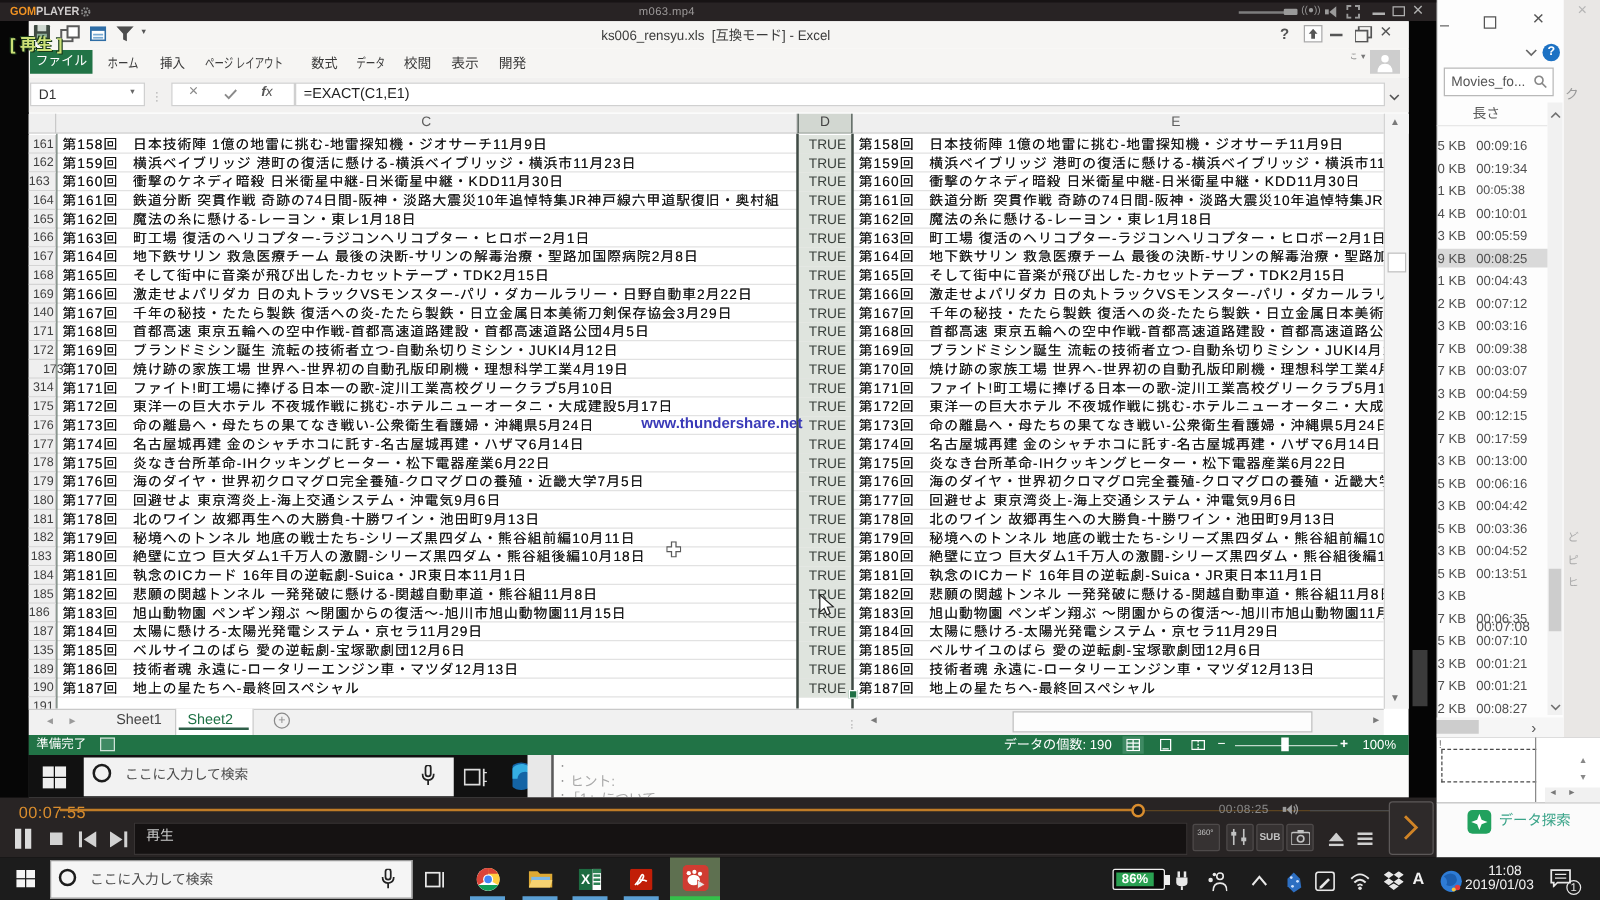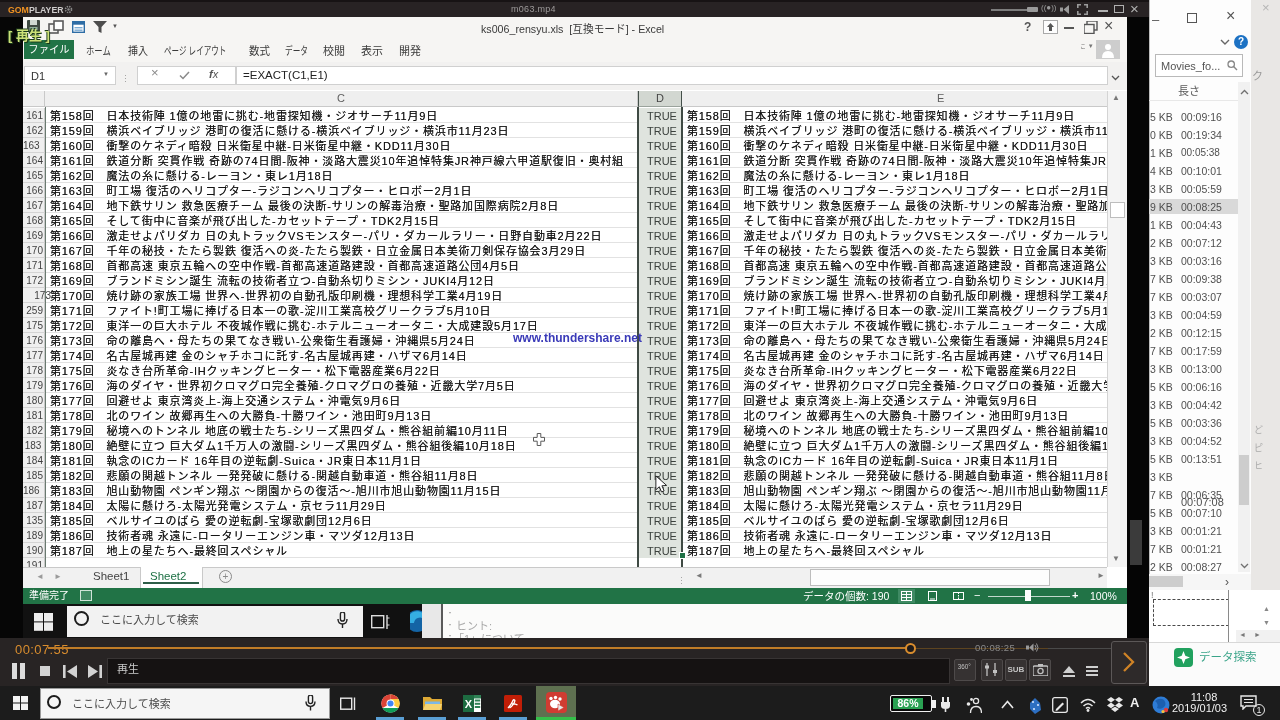--- a/index.html
+++ b/index.html
@@ -286,21 +286,21 @@
 <div style="position:absolute;left:647px;top:214.7px;font-size:11px;color:#3a403c;white-space:nowrap;">TRUE</div>
 <div class="r" style="left:687px;top:214.9px;width:420px">第165回　そして街中に音楽が飛び出した-カセットテープ・TDK2月15日</div>
 <div style="position:absolute;left:23px;top:227.5px;width:22px;height:15px;background:#efefef;border-right:1px solid #c9c9c9;border-bottom:1px solid #d4d4d4"></div>
 <div style="position:absolute;left:23px;top:229.7px;font-size:10px;color:#3f3f3f;white-space:nowrap;width:20px;text-align:right">169</div>
 <div style="position:absolute;left:45px;top:241.5px;width:1062px;height:1px;background:#e2e2e2"></div>
 <div class="r" style="left:50px;top:229.9px;width:587px">第166回　激走せよパリダカ 日の丸トラックVSモンスター-パリ・ダカールラリー・日野自動車2月22日</div>
 <div style="position:absolute;left:638px;top:227.5px;width:44px;height:15px;background:#dfe4de"></div>
 <div style="position:absolute;left:647px;top:229.7px;font-size:11px;color:#3a403c;white-space:nowrap;">TRUE</div>
 <div class="r" style="left:687px;top:229.9px;width:420px">第166回　激走せよパリダカ 日の丸トラックVSモンスター-パリ・ダカールラリー・日野自動車2月22日</div>
 <div style="position:absolute;left:23px;top:242.5px;width:22px;height:15px;background:#efefef;border-right:1px solid #c9c9c9;border-bottom:1px solid #d4d4d4"></div>
-<div style="position:absolute;left:23px;top:244.7px;font-size:10px;color:#3f3f3f;white-space:nowrap;width:20px;text-align:right">170</div>
+<div style="position:absolute;left:23px;top:244.7px;font-size:10px;color:#3f3f3f;white-space:nowrap;width:20px;text-align:right">140</div>
 <div style="position:absolute;left:45px;top:256.5px;width:1062px;height:1px;background:#e2e2e2"></div>
 <div class="r" style="left:50px;top:244.9px;width:587px">第167回　千年の秘技・たたら製鉄 復活への炎-たたら製鉄・日立金属日本美術刀剣保存協会3月29日</div>
 <div style="position:absolute;left:638px;top:242.5px;width:44px;height:15px;background:#dfe4de"></div>
 <div style="position:absolute;left:647px;top:244.7px;font-size:11px;color:#3a403c;white-space:nowrap;">TRUE</div>
 <div class="r" style="left:687px;top:244.9px;width:420px">第167回　千年の秘技・たたら製鉄 復活への炎-たたら製鉄・日立金属日本美術刀剣保存協会3月29日</div>
 <div style="position:absolute;left:23px;top:257.5px;width:22px;height:15px;background:#efefef;border-right:1px solid #c9c9c9;border-bottom:1px solid #d4d4d4"></div>
 <div style="position:absolute;left:23px;top:259.7px;font-size:10px;color:#3f3f3f;white-space:nowrap;width:20px;text-align:right">171</div>
 <div style="position:absolute;left:45px;top:271.5px;width:1062px;height:1px;background:#e2e2e2"></div>
 <div class="r" style="left:50px;top:259.9px;width:587px">第168回　首都高速 東京五輪への空中作戦-首都高速道路建設・首都高速道路公団4月5日</div>
 <div style="position:absolute;left:638px;top:257.5px;width:44px;height:15px;background:#dfe4de"></div>
@@ -314,21 +314,21 @@
 <div style="position:absolute;left:647px;top:274.7px;font-size:11px;color:#3a403c;white-space:nowrap;">TRUE</div>
 <div class="r" style="left:687px;top:274.9px;width:420px">第169回　ブランドミシン誕生 流転の技術者立つ-自動糸切りミシン・JUKI4月12日</div>
 <div style="position:absolute;left:23px;top:287.5px;width:22px;height:15px;background:#efefef;border-right:1px solid #c9c9c9;border-bottom:1px solid #d4d4d4"></div>
 <div style="position:absolute;left:23px;top:289.7px;font-size:10px;color:#3f3f3f;white-space:nowrap;width:28px;text-align:right">173</div>
 <div style="position:absolute;left:45px;top:301.5px;width:1062px;height:1px;background:#e2e2e2"></div>
 <div class="r" style="left:50px;top:289.9px;width:587px">第170回　焼け跡の家族工場 世界へ-世界初の自動孔版印刷機・理想科学工業4月19日</div>
 <div style="position:absolute;left:638px;top:287.5px;width:44px;height:15px;background:#dfe4de"></div>
 <div style="position:absolute;left:647px;top:289.7px;font-size:11px;color:#3a403c;white-space:nowrap;">TRUE</div>
 <div class="r" style="left:687px;top:289.9px;width:420px">第170回　焼け跡の家族工場 世界へ-世界初の自動孔版印刷機・理想科学工業4月19日</div>
 <div style="position:absolute;left:23px;top:302.5px;width:22px;height:15px;background:#efefef;border-right:1px solid #c9c9c9;border-bottom:1px solid #d4d4d4"></div>
-<div style="position:absolute;left:23px;top:304.7px;font-size:10px;color:#3f3f3f;white-space:nowrap;width:20px;text-align:right">259</div>
+<div style="position:absolute;left:23px;top:304.7px;font-size:10px;color:#3f3f3f;white-space:nowrap;width:20px;text-align:right">314</div>
 <div style="position:absolute;left:45px;top:316.5px;width:1062px;height:1px;background:#e2e2e2"></div>
 <div class="r" style="left:50px;top:304.9px;width:587px">第171回　ファイト!町工場に捧げる日本一の歌-淀川工業高校グリークラブ5月10日</div>
 <div style="position:absolute;left:638px;top:302.5px;width:44px;height:15px;background:#dfe4de"></div>
 <div style="position:absolute;left:647px;top:304.7px;font-size:11px;color:#3a403c;white-space:nowrap;">TRUE</div>
 <div class="r" style="left:687px;top:304.9px;width:420px">第171回　ファイト!町工場に捧げる日本一の歌-淀川工業高校グリークラブ5月10日</div>
 <div style="position:absolute;left:23px;top:317.5px;width:22px;height:15px;background:#efefef;border-right:1px solid #c9c9c9;border-bottom:1px solid #d4d4d4"></div>
 <div style="position:absolute;left:23px;top:319.7px;font-size:10px;color:#3f3f3f;white-space:nowrap;width:20px;text-align:right">175</div>
 <div style="position:absolute;left:45px;top:331.5px;width:1062px;height:1px;background:#e2e2e2"></div>
 <div class="r" style="left:50px;top:319.9px;width:587px">第172回　東洋一の巨大ホテル 不夜城作戦に挑む-ホテルニューオータニ・大成建設5月17日</div>
 <div style="position:absolute;left:638px;top:317.5px;width:44px;height:15px;background:#dfe4de"></div>

